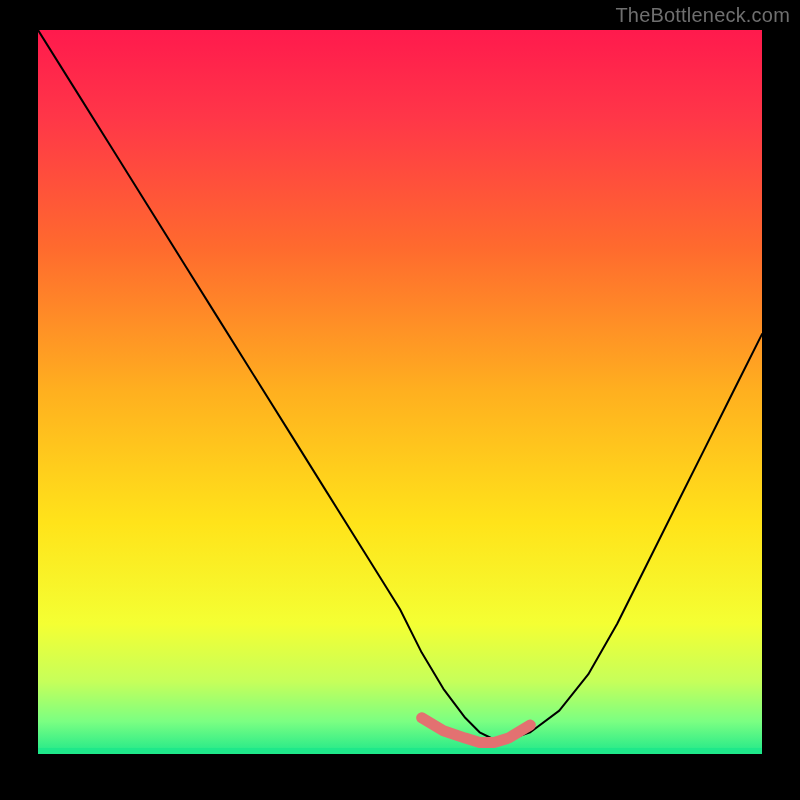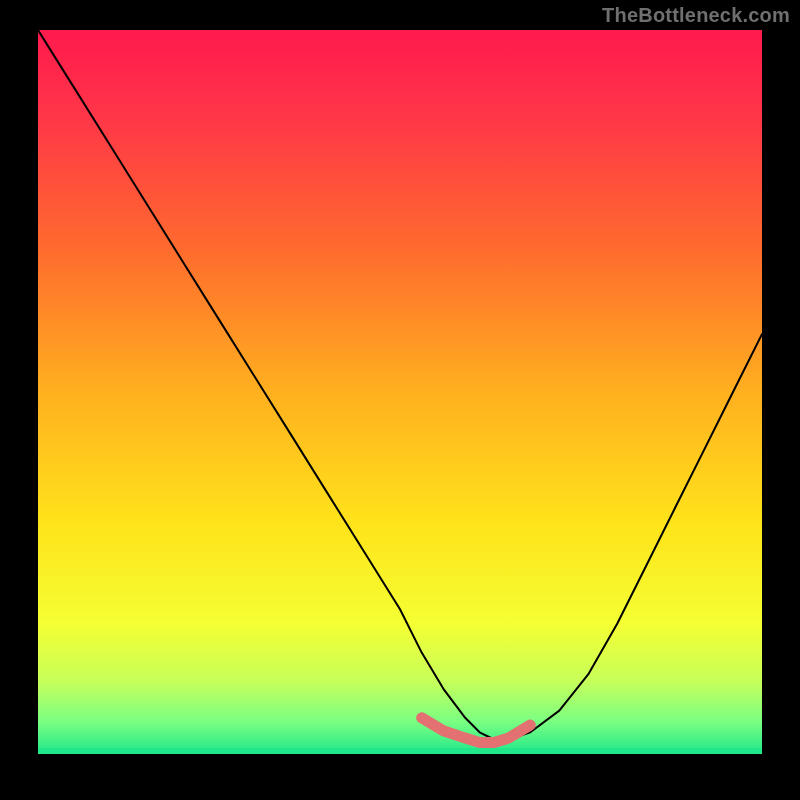--- a/index.html
+++ b/index.html
@@ -16,21 +16,21 @@
     width: 800px;
     height: 800px;
     background: #000;
   }
   .watermark {
     position: absolute;
     top: 4px;
     right: 10px;
     color: #6f6f6f;
     font-size: 20px;
-    font-weight: 700;
+    font-weight: 400;
     letter-spacing: 0.2px;
     z-index: 50;
   }
   .plot-area {
     position: absolute;
     left: 38px;
     top: 30px;
     width: 724px;
     height: 724px;
     overflow: hidden;

